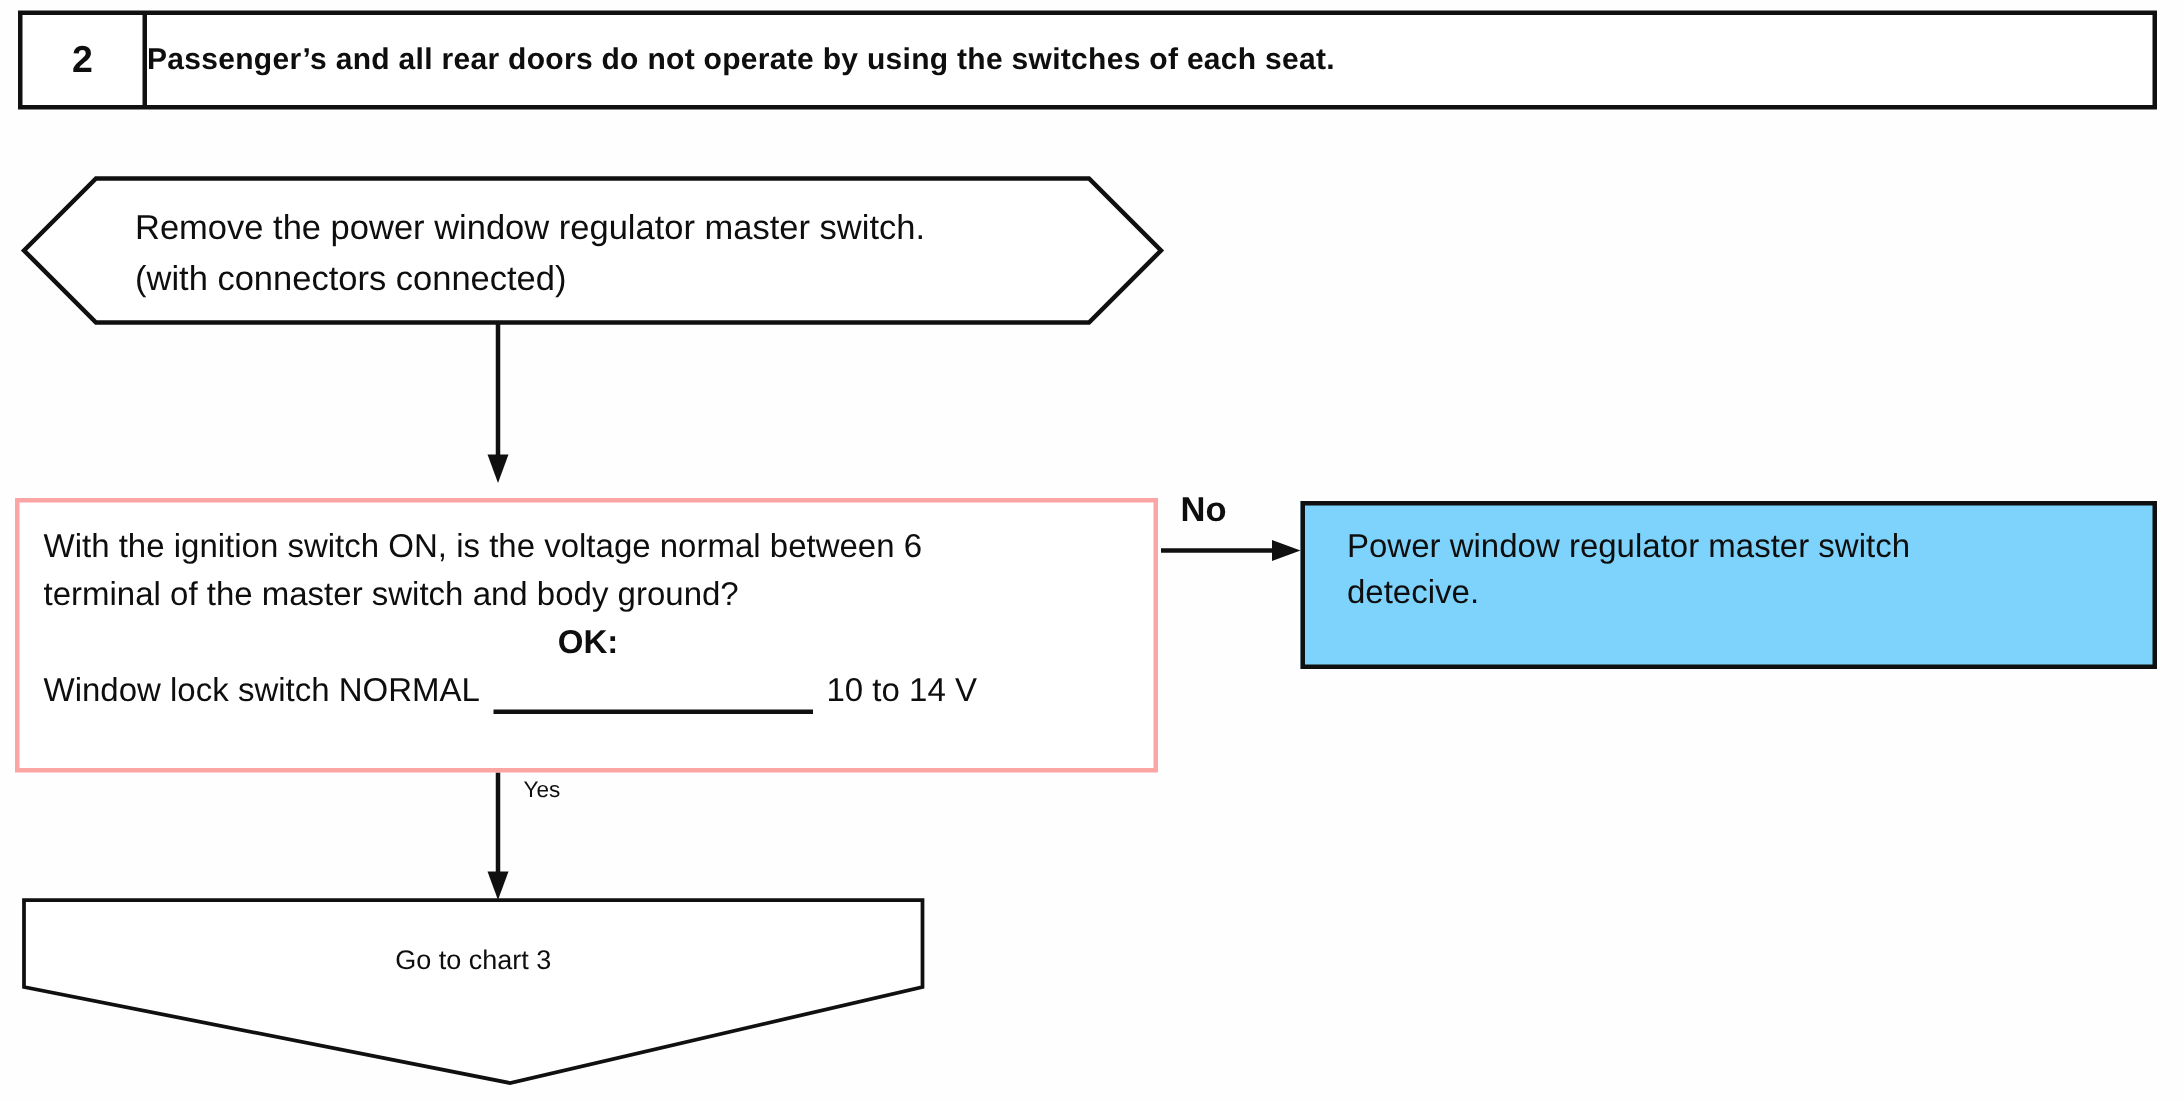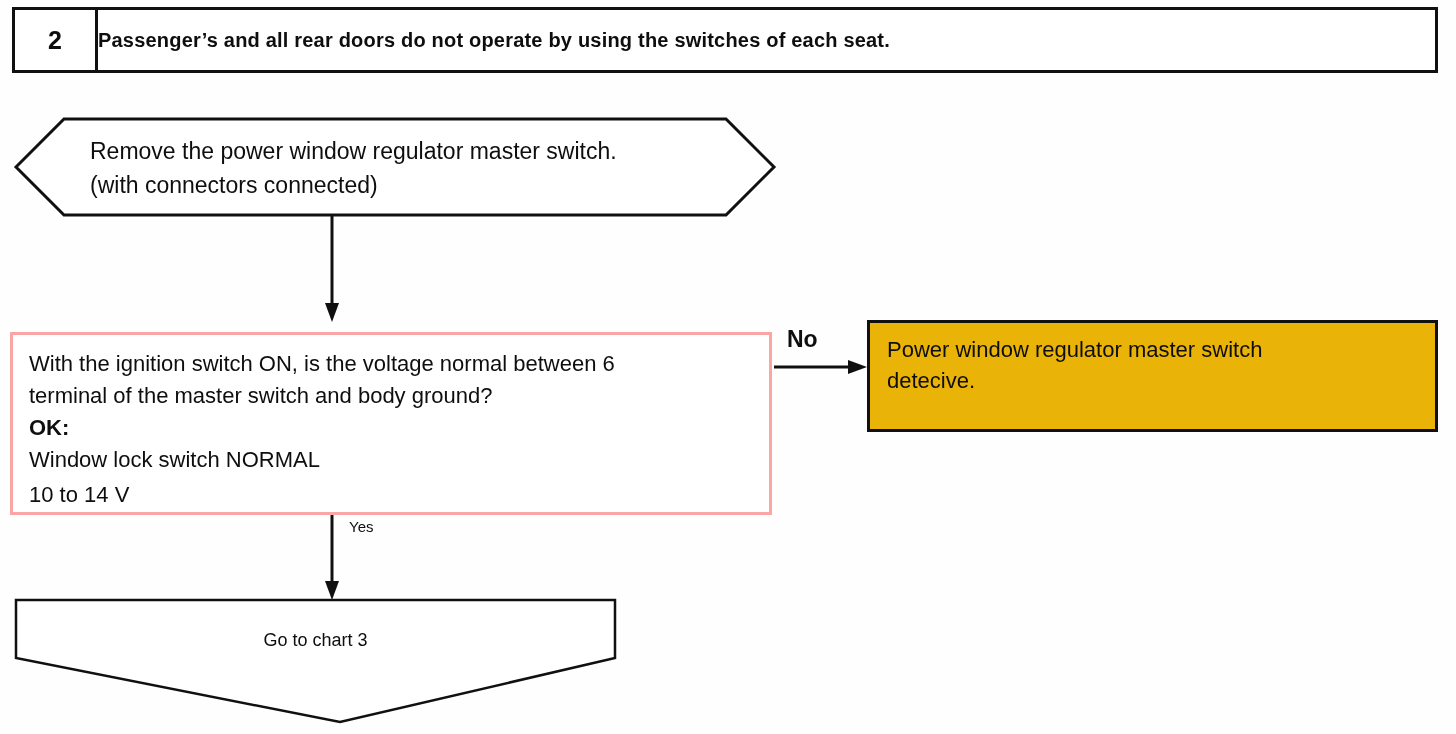--- a/index.html
+++ b/index.html
@@ -39,45 +39,45 @@
   }
 
   
   .decision-box {
     position: absolute; left: 10px; top: 322px; width: 762px; height: 183px;
     border: 3px solid #fca5a5; background: #ffffff;
     padding: 13px 14px 0 16px;
     font-size: 22px; line-height: 32px; margin-top: 10px;
   }
   .decision-question { white-space: pre-line; }
-  .decision-ok { font-weight: bold; }
-  .cond-row { display: flex; width: 644px; align-items: flex-start; flex-direction: column; }
+  .decision-ok { font-weight: bold; text-align: center; }
+  .cond-row { display: flex; width: 644px; align-items: flex-end; }
   .cond-label { white-space: nowrap; }
   .cond-leader {
     flex: 1; height: 13px; margin: 0 9px;
     border-bottom: 3px solid #101010;
   }
   .cond-value { width: 122px; white-space: nowrap; }
 
   
   .label-no {
     position: absolute; left: 787px; top: 326px;
     font-size: 23px;
     font-weight: bold;
   }
   .label-yes {
     position: absolute; left: 349px; top: 518px;
     font-size: 15px;
   }
 
   
   .result-box {
-    position: absolute; left: 867px; top: 320px; width: 571px; height: 112px;
-    border: 3px solid #101010; background: #eab308;
-    padding: 11px 14px 0 17px;
+    position: absolute; left: 867px; top: 334px; width: 571px; height: 112px;
+    border: 3px solid #101010; background: #7dd3fc;
+    padding: 11px 14px 0 28px;
     font-size: 22px; line-height: 31px;
   }
   .result-text { white-space: pre-line; }
 
   
   .pent-text {
     position: absolute; left: 16px; top: 630px; width: 599px;
     text-align: center; font-size: 18px;
   }
 </style>

